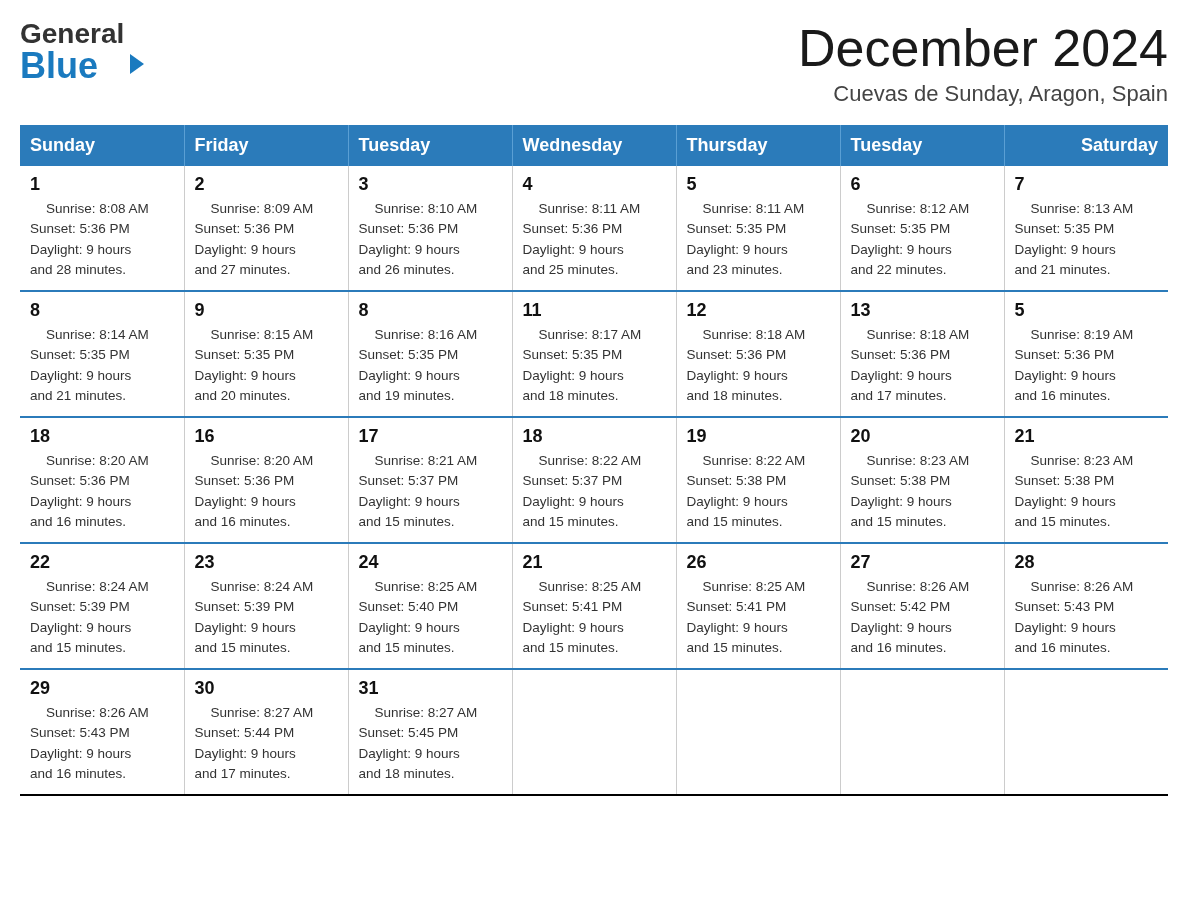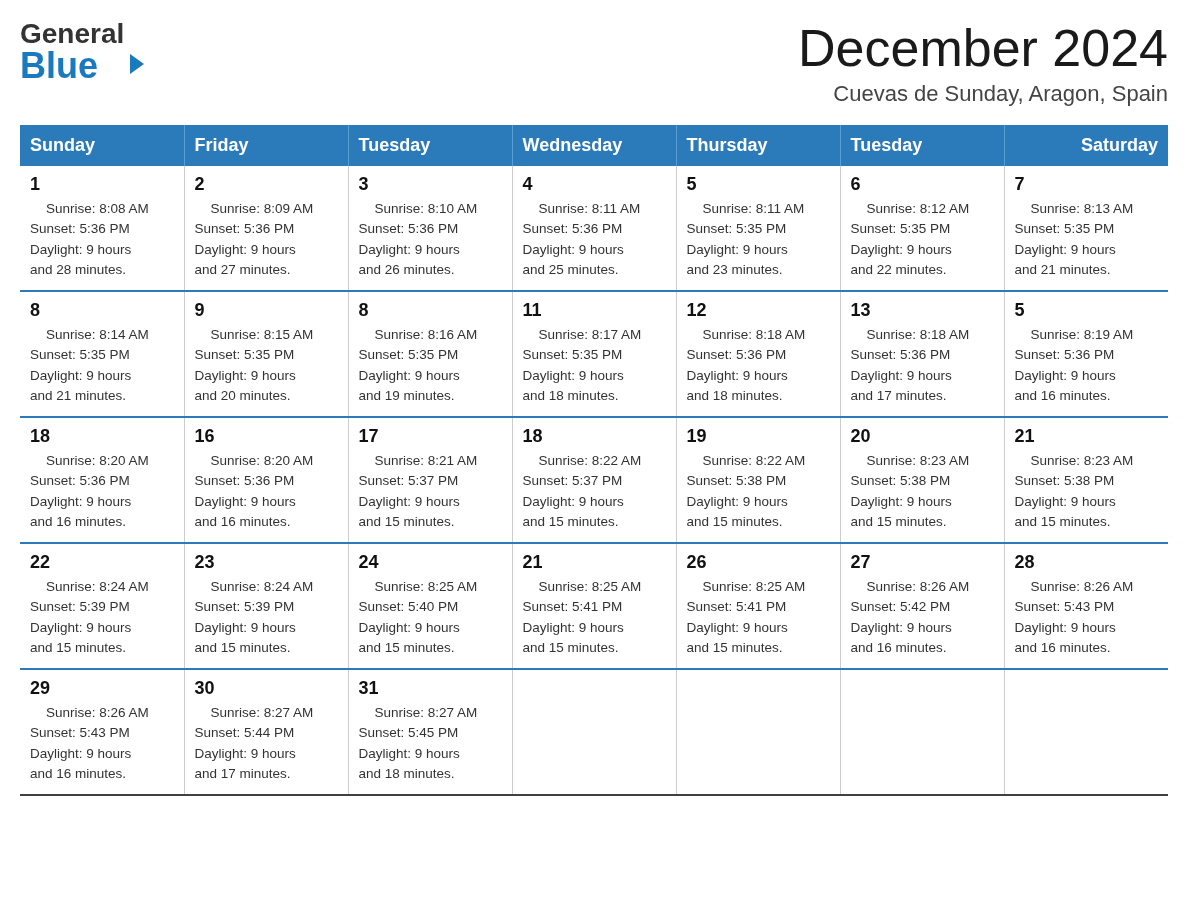--- a/index.html
+++ b/index.html
@@ -100,21 +100,21 @@
     .day-info {
       font-size: 13.5px;
       color: #333;
       line-height: 1.5;
       margin-left: 16px;
     }
     .empty-cell {
       background: #fff;
     }
     tbody tr:last-child {
-      border-bottom: 2px solid #404040;
+      border-bottom: 2px solid #000000;
     }
   </style>
 </head>
 <body>
 
 <div class="header-area">
   <div class="logo">
     <span class="logo-general">General</span>
     <span class="logo-blue">
       <span>Blue</span>

